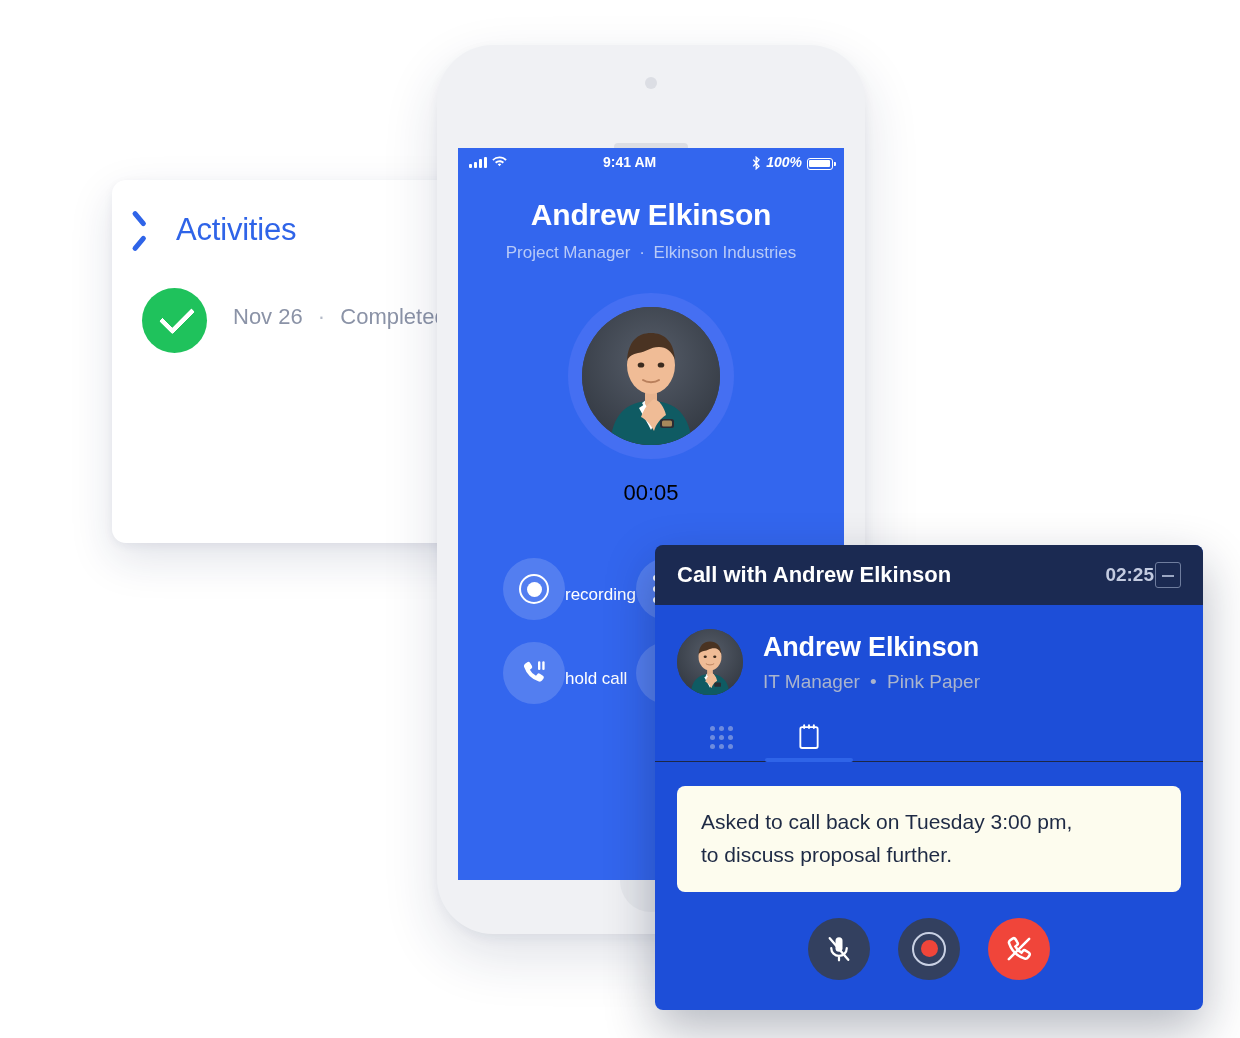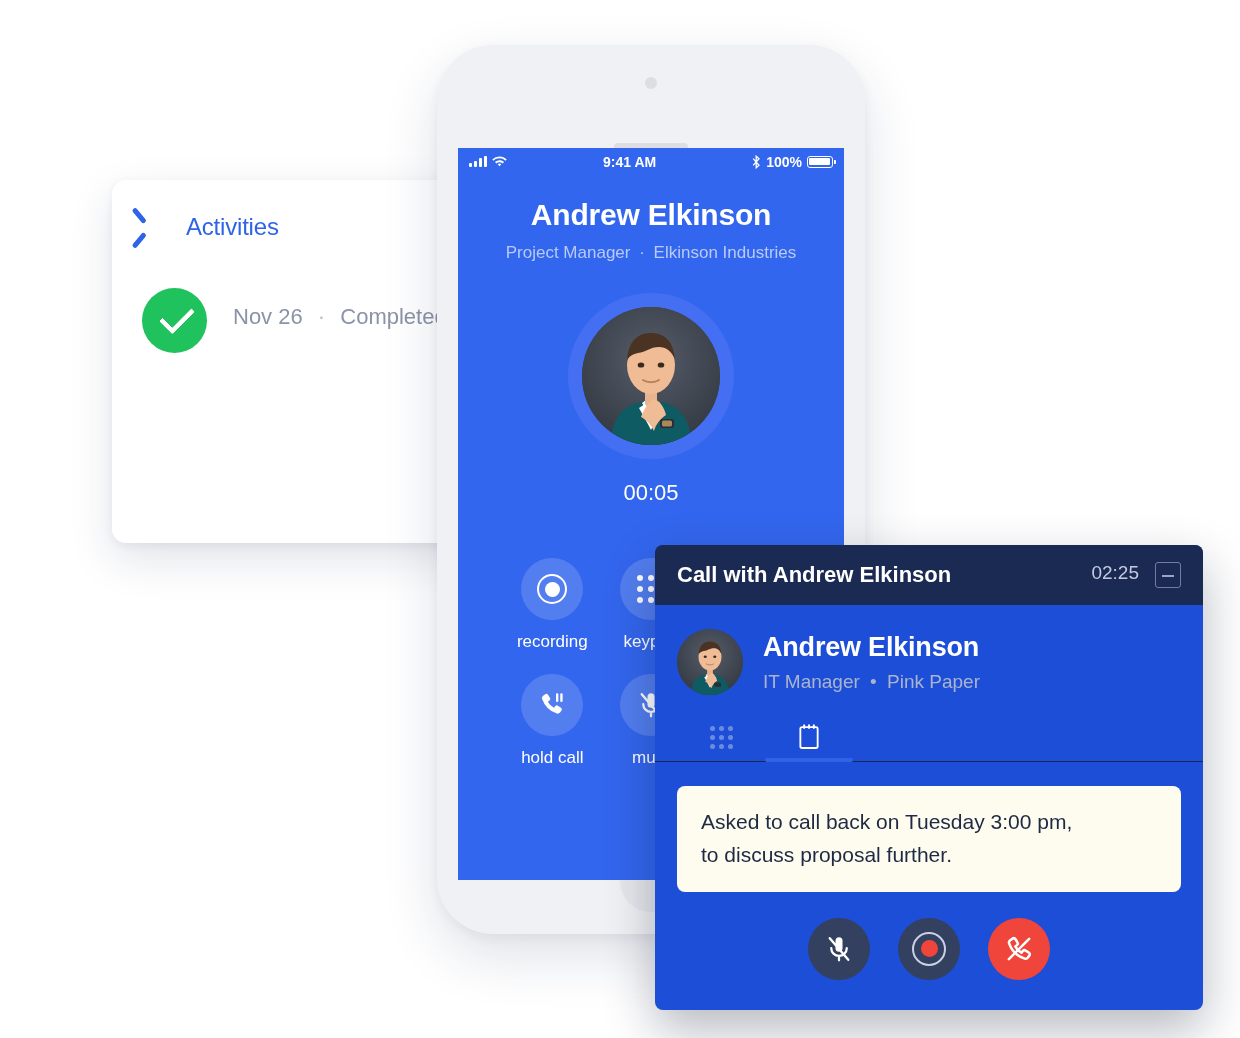--- a/index.html
+++ b/index.html
@@ -20,21 +20,21 @@
     z-index: 1; overflow: hidden;
   }
   .act-back { position: absolute; left: 30px; top: 32px; display: flex; align-items: center; gap: 14px; }
   .chev-left { width: 20px; height: 30px; position: relative; }
   .chev-left::before, .chev-left::after {
     content: ""; position: absolute; left: 3px; width: 18px; height: 5px;
     background: #2f64e8; border-radius: 3px;
   }
   .chev-left::before { top: 8px; transform: rotate(-130deg); transform-origin: left center; }
   .chev-left::after  { top: 19px; transform: rotate(130deg); transform-origin: left center; }
-  .act-back-label { font-size: 24px; color: #2f64e8; letter-spacing: -0.2px; margin-left: 10px; }
+  .act-back-label { font-size: 31px; color: #2f64e8; letter-spacing: -0.2px; }
 
   .act-row { position: absolute; left: 30px; top: 108px; display: flex; gap: 26px; }
   .check-circle {
     width: 65px; height: 65px; border-radius: 50%; background: #1fc25c;
     flex: 0 0 65px; position: relative;
   }
   .check-circle::after {
     content: ""; position: absolute; left: 19px; top: 19px;
     width: 27px; height: 14px; border-left: 5px solid #fff; border-bottom: 5px solid #fff;
     transform: rotate(-45deg); border-radius: 2px;
@@ -60,42 +60,42 @@
   .phone-home { position: absolute; left: 50%; bottom: 22px; width: 62px; height: 62px; margin-left: -31px; border-radius: 50%; background: #e6e8ec; }
   .phone-screen {
     position: absolute; left: 21px; top: 103px; width: 386px; height: 732px;
     background: #3366ee; overflow: hidden;
   }
 
   .statusbar {
     height: 27px; display: flex; align-items: center; justify-content: space-between;
     padding: 0 11px; color: #ffffff; font-size: 14px; font-weight: bold; gap: 26px;
   }
-  .sb-left, .sb-right { display: flex; align-items: center; gap: 5px; }
+  .sb-left, .sb-right { display: flex; align-items: flex-end; gap: 5px; font-style: italic; }
   .sig-bars { display: flex; align-items: flex-end; gap: 2px; height: 11px; }
   .sig-bars i { width: 3px; background: #fff; border-radius: 1px; display: block; }
   .sig-bars i:nth-child(1){height:4px}.sig-bars i:nth-child(2){height:6px}
   .sig-bars i:nth-child(3){height:9px}.sig-bars i:nth-child(4){height:11px}
   .battery { width: 26px; height: 12px; border: 1.6px solid #fff; border-radius: 3px; position: relative; }
   .battery::before { content:""; position:absolute; left:1.5px; top:1.5px; right:1.5px; bottom:1.5px; background:#fff; border-radius:1px; }
   .battery::after { content:""; position:absolute; right:-4px; top:3.5px; width:2px; height:4px; background:#fff; border-radius:0 1px 1px 0; }
 
   .call-name { text-align: center; margin-top: 23px; font-size: 30px; font-weight: bold; color: #fff; letter-spacing: -0.2px; }
   .call-sub { text-align: center; margin-top: 11px; font-size: 17px; color: #b8caf7; }
   .call-sub .sep { padding: 0 4px; }
 
   .avatar-ring {
     width: 166px; height: 166px; border-radius: 50%; background: #456ff2;
     margin: 30px auto 0; display: flex; align-items: center; justify-content: center;
   }
   .avatar-img { width: 138px; height: 138px; border-radius: 50%; overflow: hidden; background: #3d4450; }
-  .timer-big { text-align: center; margin-top: 21px; font-size: 22px; color: #ffffff; }
+  .timer-big { text-align: center; margin-top: 21px; font-size: 22px; color: #000000; }
 
   .pad-grid { margin: 52px auto 0; width: 296px; display: grid; grid-template-columns: repeat(3, 1fr); row-gap: 22px; }
-  .pad-cell { display: flex; flex-direction: column; align-items: center; }
+  .pad-cell { display: flex; flex-direction: row; align-items: center; }
   .pad-circle {
     width: 62px; height: 62px; border-radius: 50%; background: rgba(255,255,255,0.16);
     display: flex; align-items: center; justify-content: center;
   }
   .pad-label { margin-top: 12px; font-size: 17px; color: #ffffff; }
 
   .dots9 { display: grid; grid-template-columns: repeat(3, 6px); gap: 5px; }
   .dots9 i { width: 6px; height: 6px; border-radius: 50%; background: #fff; display: block; }
   .rec-ring { width: 30px; height: 30px; border-radius: 50%; border: 2.5px solid #fff; display: flex; align-items: center; justify-content: center; }
   .rec-ring i { width: 15px; height: 15px; border-radius: 50%; background: #fff; display: block; }
@@ -105,21 +105,21 @@
     position: absolute; left: 655px; top: 545px; width: 548px; height: 465px;
     background: #1d4ed8; border-radius: 8px;
     box-shadow: 0 20px 50px rgba(13,23,51,0.3);
     z-index: 3; overflow: hidden;
   }
   .cw-header {
     height: 60px; background: #1b2a52; display: flex; align-items: center;
     justify-content: space-between; padding: 0 22px;
   }
   .cw-title { font-size: 22px; font-weight: bold; color: #ffffff; }
-  .cw-hright { display: flex; gap: 16px; }
+  .cw-hright { display: flex; align-items: center; gap: 1px; font-weight: bold; }
   .cw-timer { font-size: 19px; color: #c3cbe0; }
   .cw-min { width: 26px; height: 26px; border: 1.5px solid #6f7d9e; border-radius: 3px; position: relative; }
   .cw-min::after { content:""; position:absolute; left:6px; right:6px; top:12px; height:1.5px; background:#9aa6c2; }
 
   .cw-contact { display: flex; align-items: center; gap: 20px; padding: 24px 22px 0; }
   .cw-avatar { width: 66px; height: 66px; border-radius: 50%; overflow: hidden; flex: 0 0 66px; background: #3d4450; }
   .cw-cname { font-size: 27px; font-weight: bold; color: #ffffff; letter-spacing: -0.2px; }
   .cw-crole { margin-top: 8px; font-size: 19px; color: #aab4cd; }
   .cw-crole .sep { padding: 0 5px; }
 

